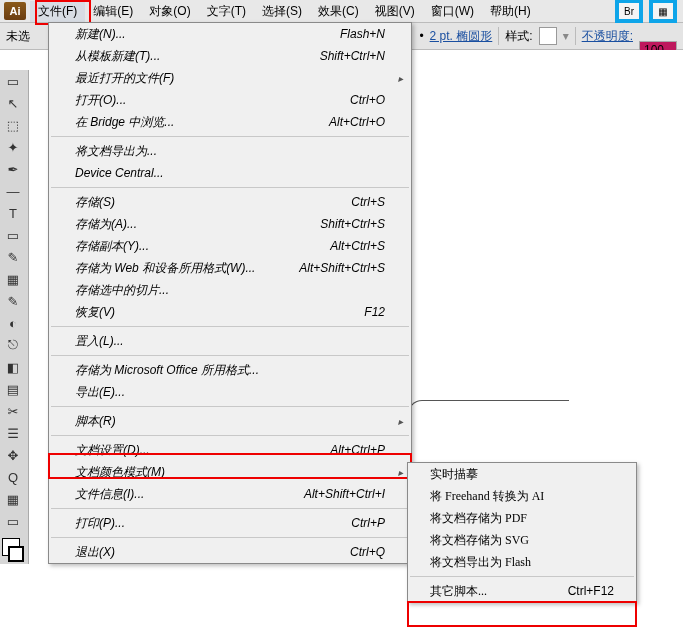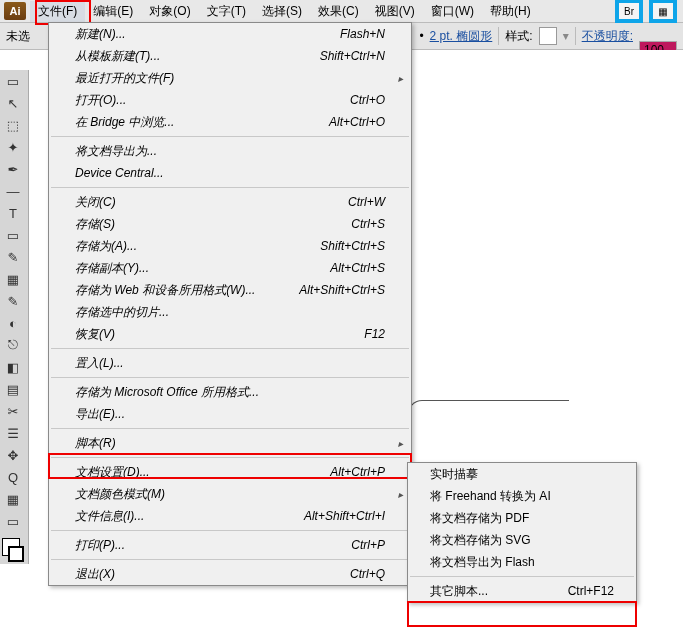--- a/index.html
+++ b/index.html
@@ -136,21 +136,21 @@
     border: 1px solid #8a8a8a;
     box-shadow: 2px 2px 4px rgba(0,0,0,0.25);
   }
   .srow {
     display:flex;
     align-items:center;
     height:22px;
     padding:0 22px 0 22px;
     position:relative;
   }
-  .srow .label { flex:1; }
+  .srow .label { flex:1;font-family:Liberation Serif, serif; }
   .srow.sub::after {
     content:'▸';
     position:absolute;
     right:8px;
     font-size:10px;
     color:#555;
   }
   .hl-other {
     position: absolute;
     border: 2px solid #e00;
@@ -297,24 +297,20 @@
     </div>
     <div class="dsep"></div>
     <div class="drow">
       <span class="label">将文档导出为...</span>
     </div>
     <div class="drow">
       <span class="label">Device Central...</span>
     </div>
     <div class="dsep"></div>
     <div class="drow">
-      <span class="label">关闭(C)</span>
-      <span class="sc">Ctrl+W</span>
-    </div>
-    <div class="drow">
       <span class="label">存储(S)</span>
       <span class="sc">Ctrl+S</span>
     </div>
     <div class="drow">
       <span class="label">存储为(A)...</span>
       <span class="sc">Shift+Ctrl+S</span>
     </div>
     <div class="drow">
       <span class="label">存储副本(Y)...</span>
       <span class="sc">Alt+Ctrl+S</span>

